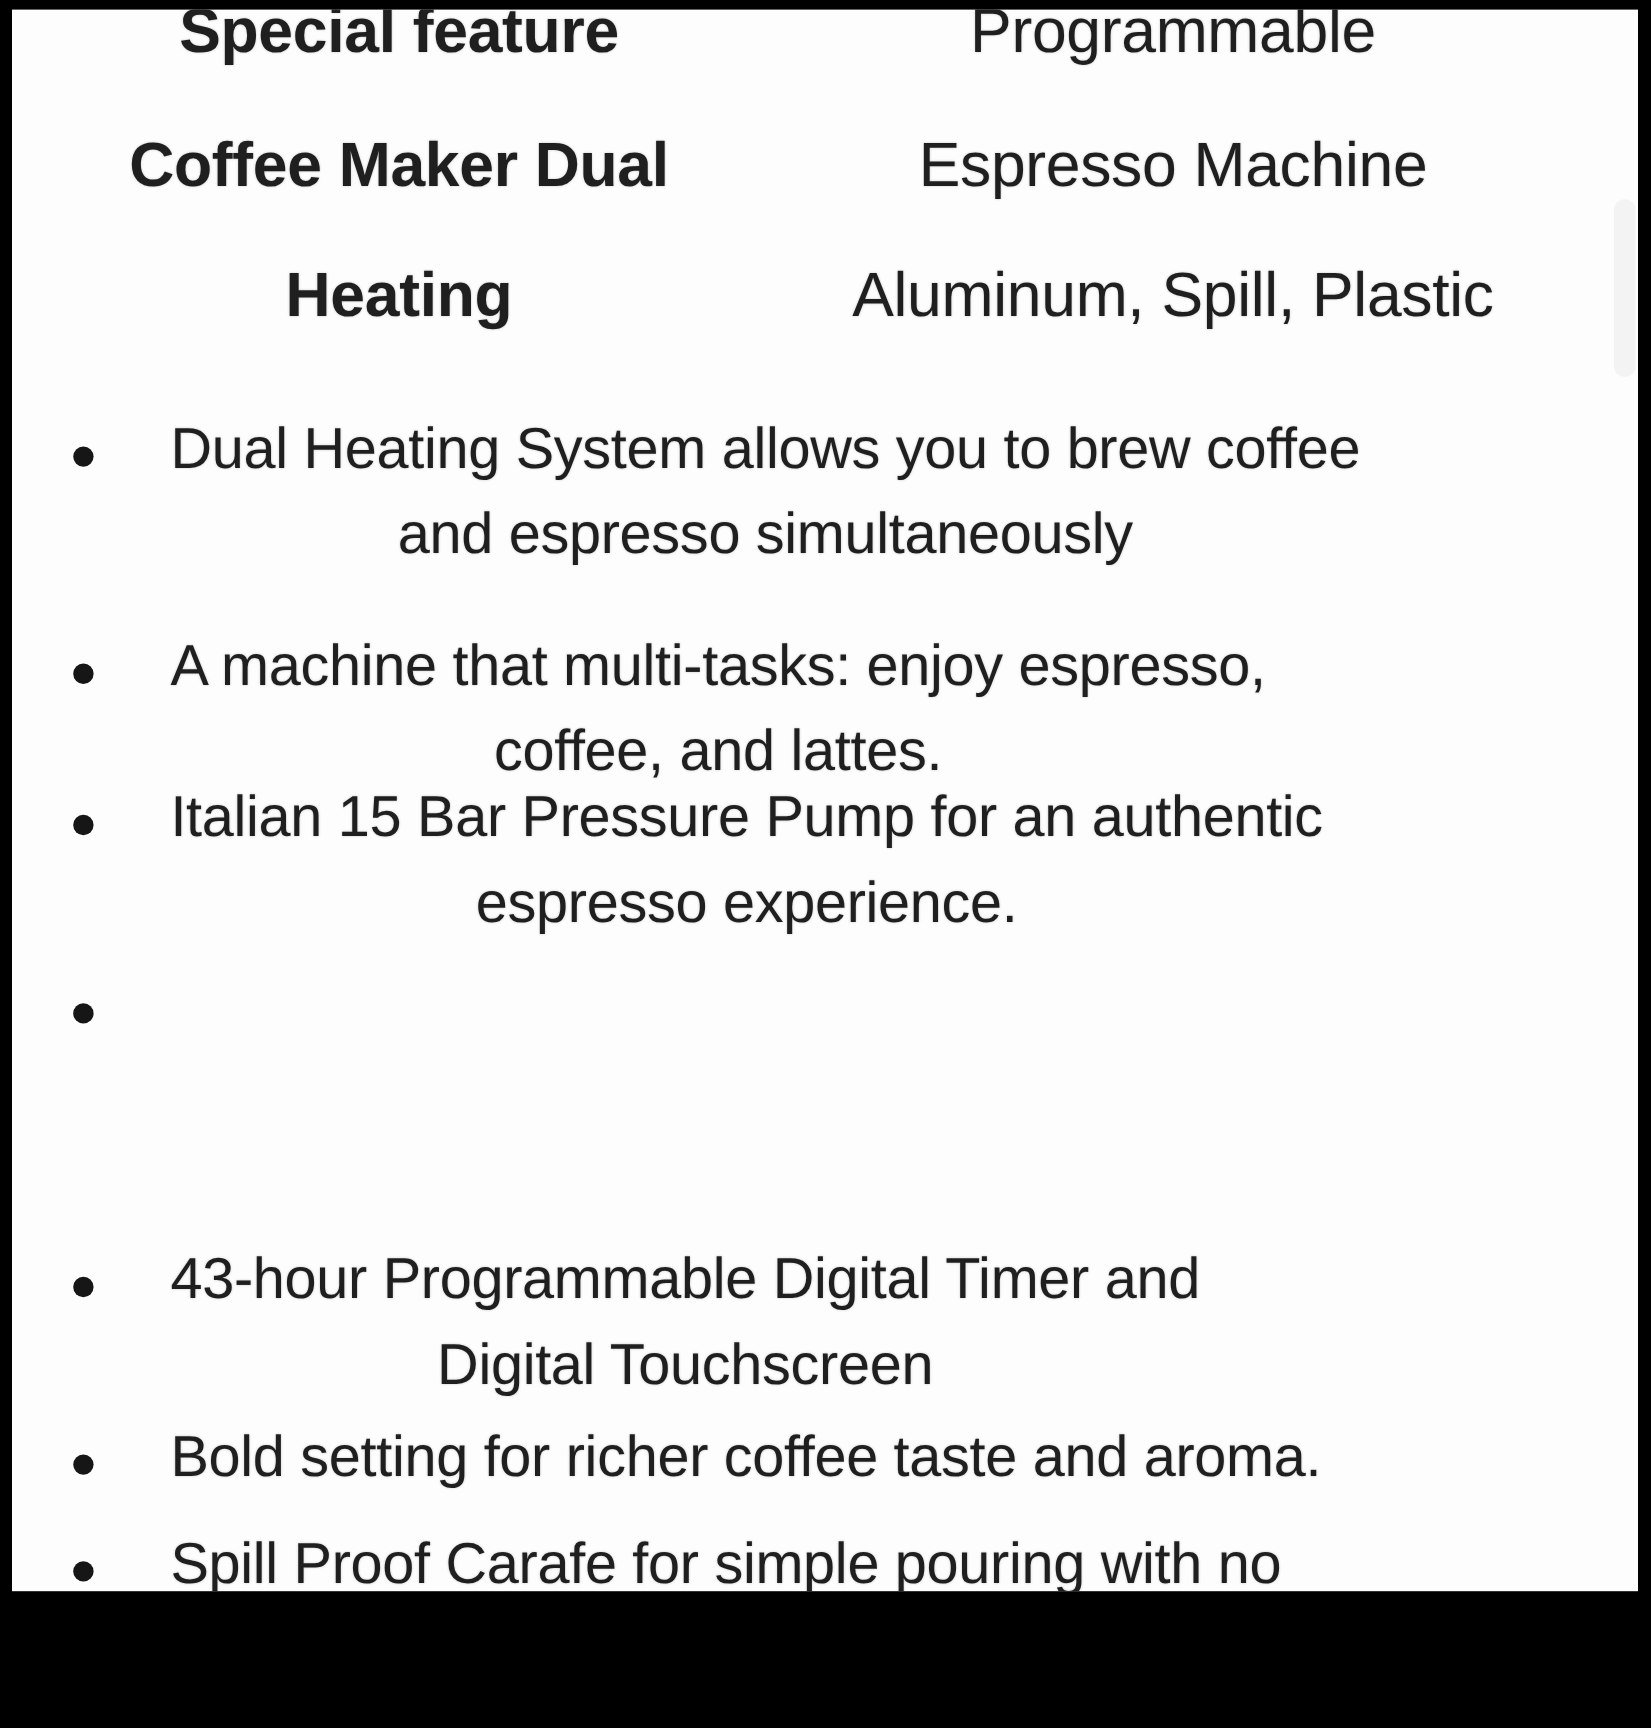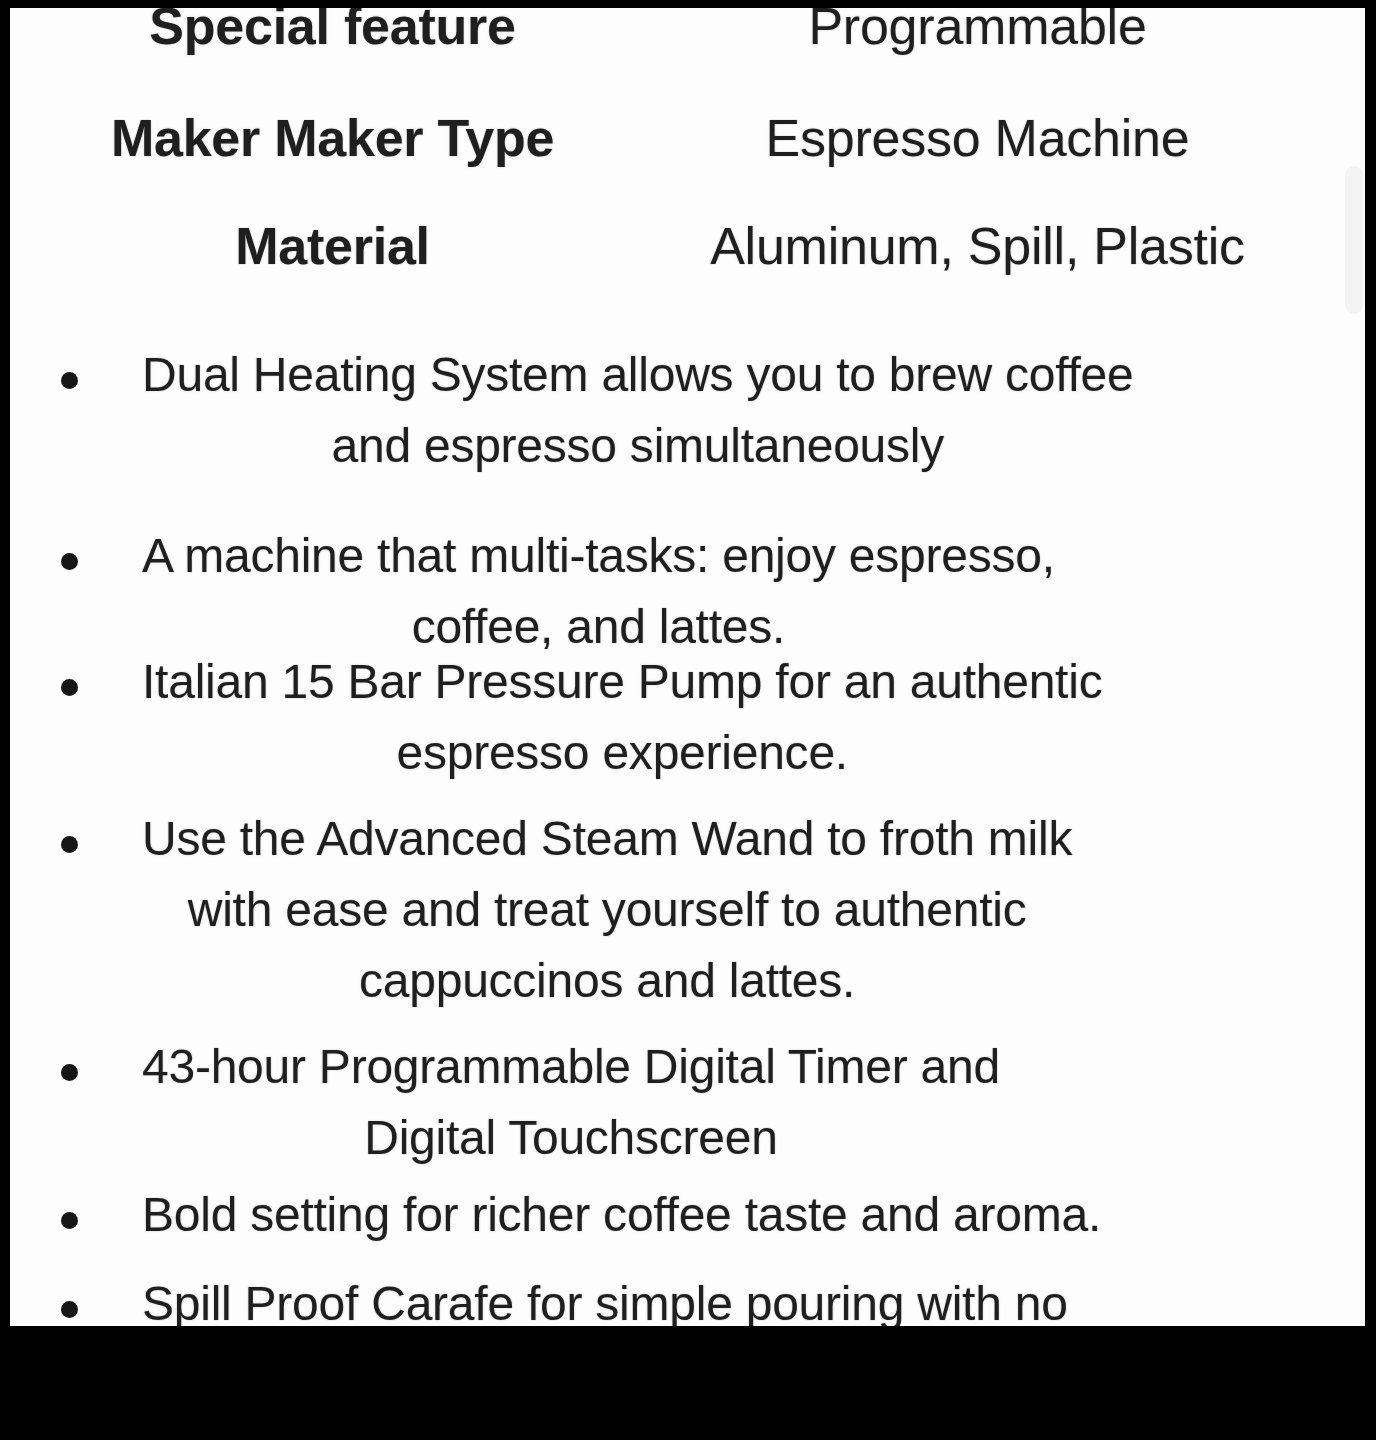--- a/index.html
+++ b/index.html
@@ -84,25 +84,25 @@
 <body>
 
 <div class="page">
 
   <div class="spec-table">
     <div class="spec-row" style="top:-17px">
       <div class="spec-label">Special feature</div>
       <div class="spec-value">Programmable</div>
     </div>
     <div class="spec-row" style="top:95px">
-      <div class="spec-label">Maker Maker Type</div>
+      <div class="spec-label">Coffee Maker Dual</div>
       <div class="spec-value">Espresso Machine</div>
     </div>
     <div class="spec-row" style="top:203px">
-      <div class="spec-label">Material</div>
+      <div class="spec-label">Heating</div>
       <div class="spec-value">Aluminum, Spill, Plastic</div>
     </div>
   </div>
 
   <ul class="features">
     <li class="feature" style="top:331px">
       <span class="dot"></span>
       <span class="feature-text">Dual Heating System allows you to brew coffee
 and espresso simultaneously</span>
     </li>
@@ -111,23 +111,20 @@
       <span class="feature-text">A machine that multi-tasks: enjoy espresso,
 coffee, and lattes.</span>
     </li>
     <li class="feature" style="top:638px">
       <span class="dot"></span>
       <span class="feature-text">Italian 15 Bar Pressure Pump for an authentic
 espresso experience.</span>
     </li>
     <li class="feature" style="top:795px">
       <span class="dot"></span>
-      <span class="feature-text">Use the Advanced Steam Wand to froth milk
-with ease and treat yourself to authentic
-cappuccinos and lattes.</span>
     </li>
     <li class="feature" style="top:1023px">
       <span class="dot"></span>
       <span class="feature-text">43-hour Programmable Digital Timer and
 Digital Touchscreen</span>
     </li>
     <li class="feature" style="top:1171px">
       <span class="dot"></span>
       <span class="feature-text">Bold setting for richer coffee taste and aroma.</span>
     </li>

